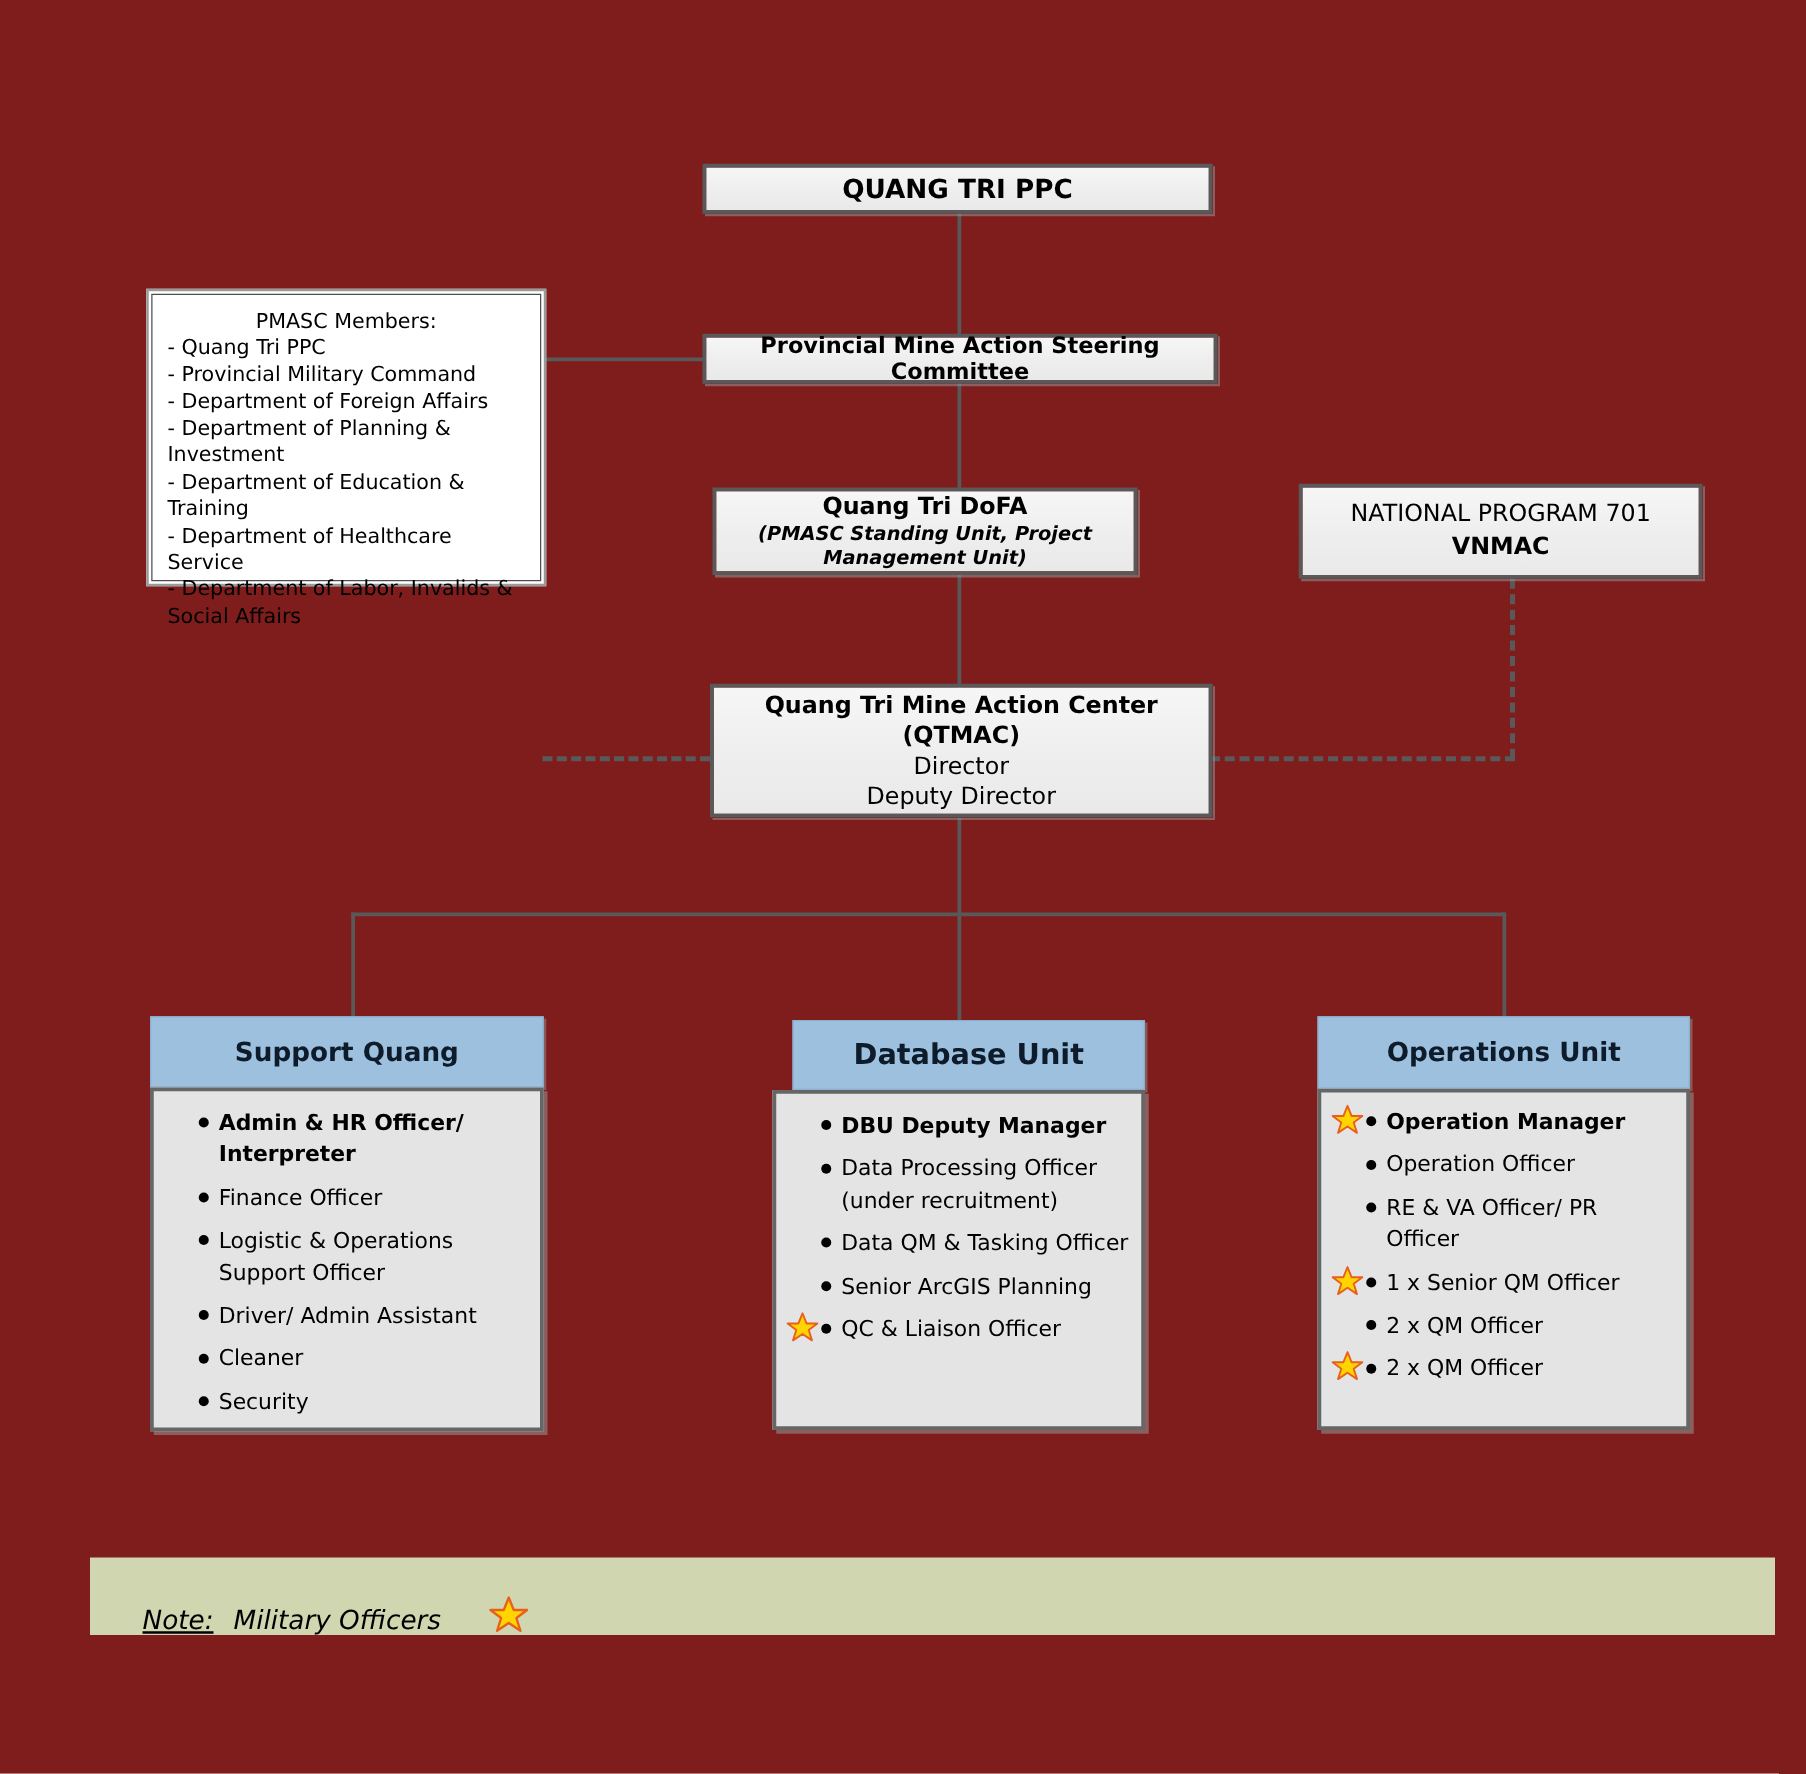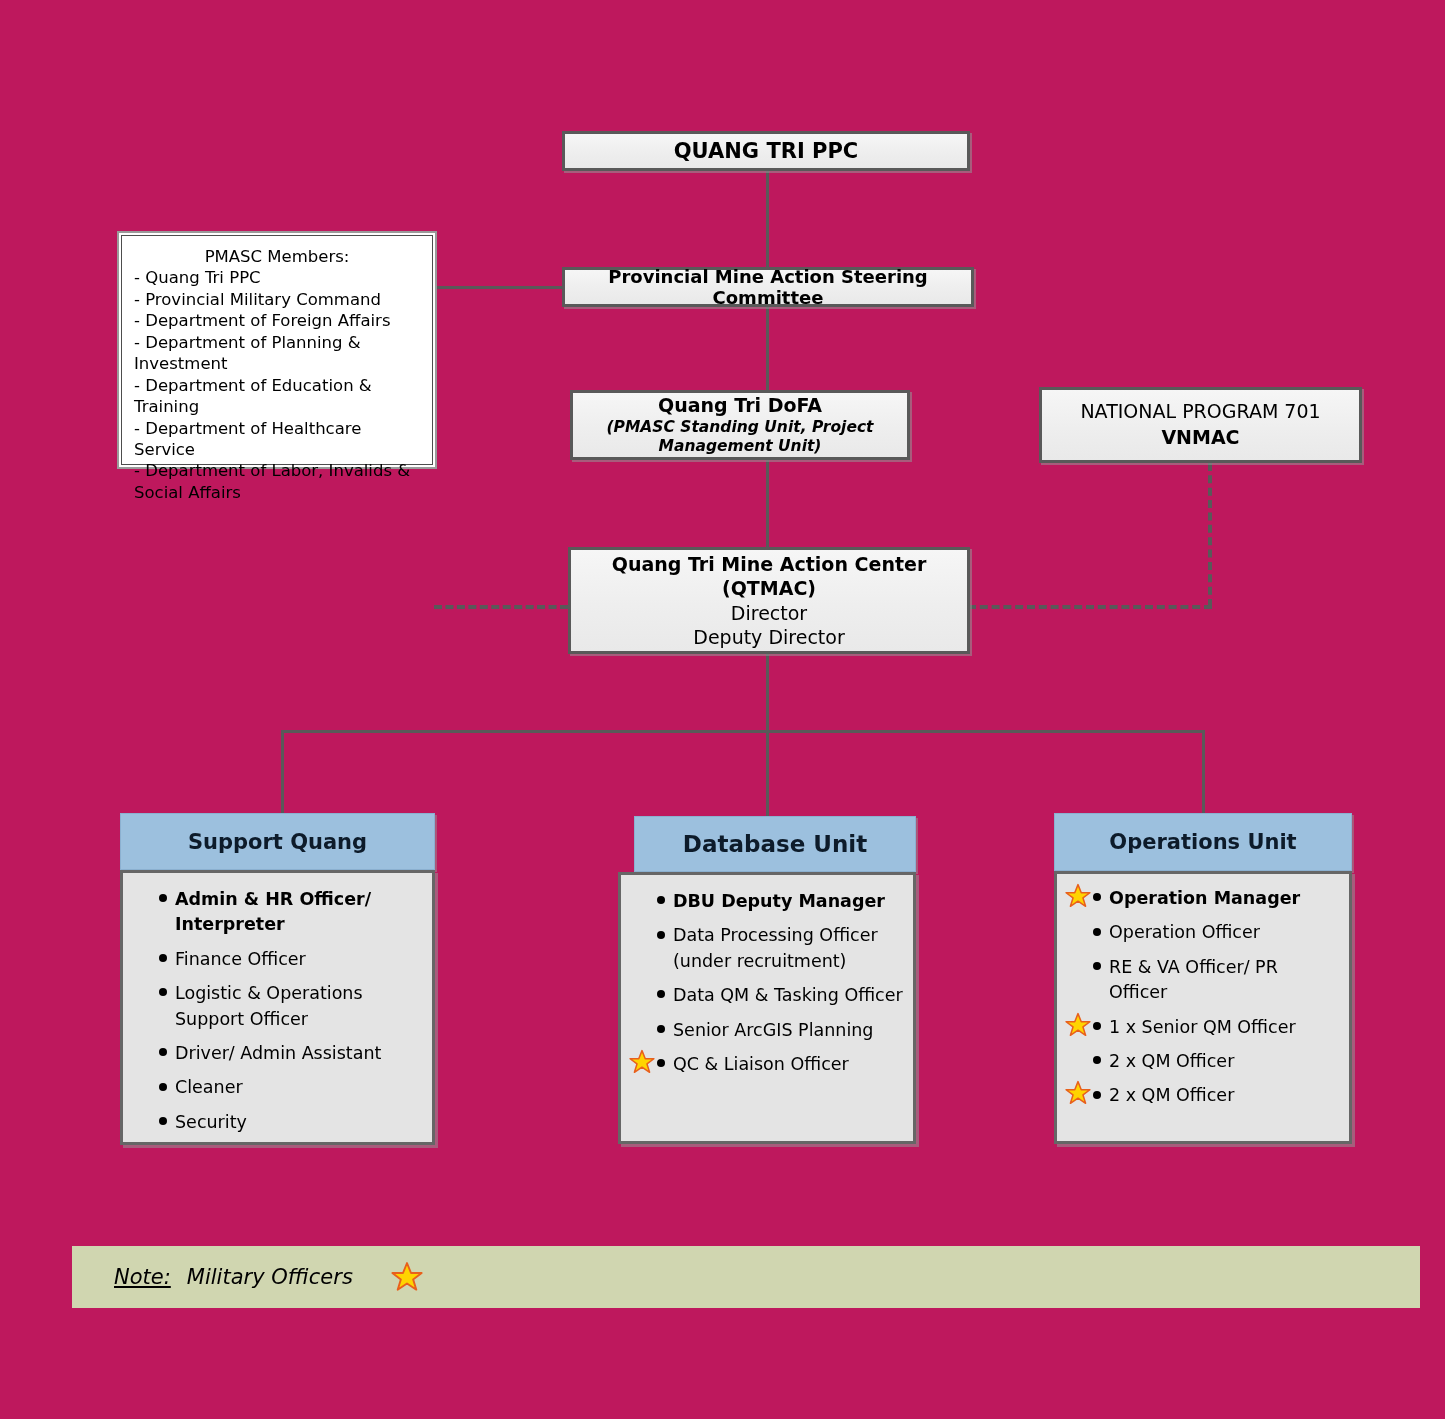--- a/index.html
+++ b/index.html
@@ -6,21 +6,21 @@
   html,body{margin:0;padding:0;background:#ffffff;}
   body{
     font-family:"DejaVu Sans","Liberation Sans",sans-serif;
     color:#000000;
     -webkit-font-smoothing:antialiased;
   }
   #canvas{
     position:relative;
     width:1445px;
     height:1419px;
-    background:#be185d;
+    background:#7f1d1d;
     overflow:hidden;
   }
 
   
   .line-v{position:absolute;width:3px;background:#595959;}
   .line-h{position:absolute;height:3px;background:#595959;}
   .dash-v{
     position:absolute;width:0;border-left:4px dashed #595959;
   }
   .dash-h{
@@ -104,21 +104,21 @@
   }
 
   
   .star svg{display:block;}
 
   
   #note-bar{
     position:absolute;
     background:#d0d6b0;
     display:flex;
-    align-items:center;
+    align-items:flex-end;
     padding-left:42px;
     gap:16px;
   }
   #note-bar .note-label{
     font-style:italic;
     text-decoration:underline;
   }
   #note-bar .note-text{font-style:italic;}
 </style>
 </head>

